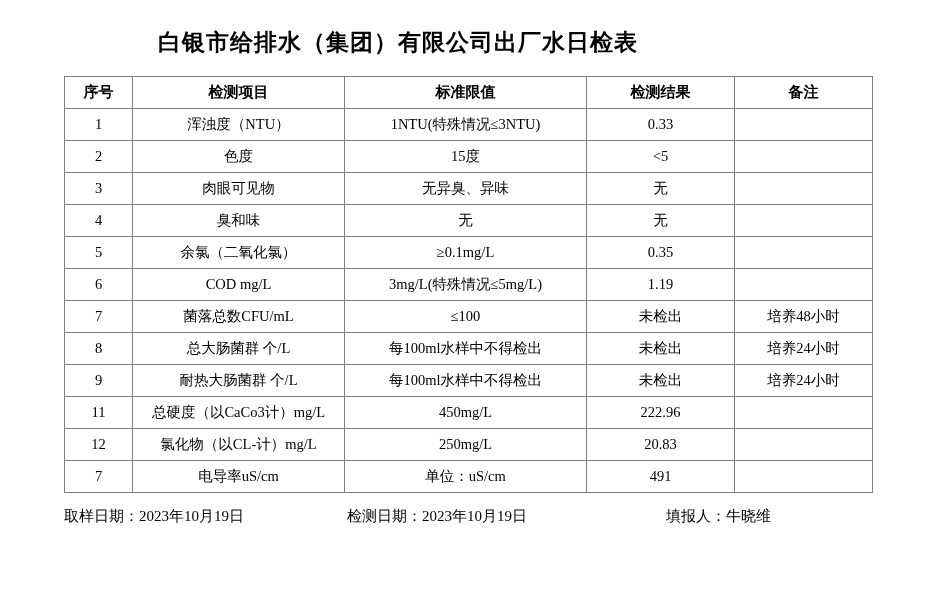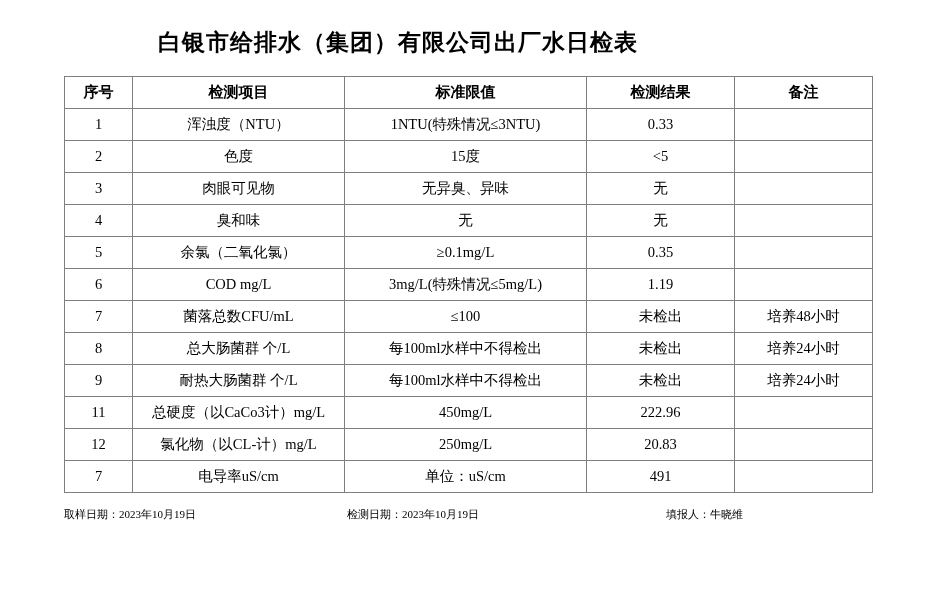--- a/index.html
+++ b/index.html
@@ -58,21 +58,21 @@
   .col-note  { width: 138px; }
 
   .cell-sub {
     font-size: 13px;
     margin-top: 12px;
   }
   .footer {
     position: relative;
     padding: 0 64px;
     margin-top: 14px;
-    font-size: 11px;
+    font-size: 15px;
     height: 24px;
   }
   .footer .f-item {
     position: absolute;
     white-space: nowrap;
   }
   .f-sample  { left: 64px; }
   .f-test    { left: 347px; }
   .f-filler  { left: 666px; }
 </style>

